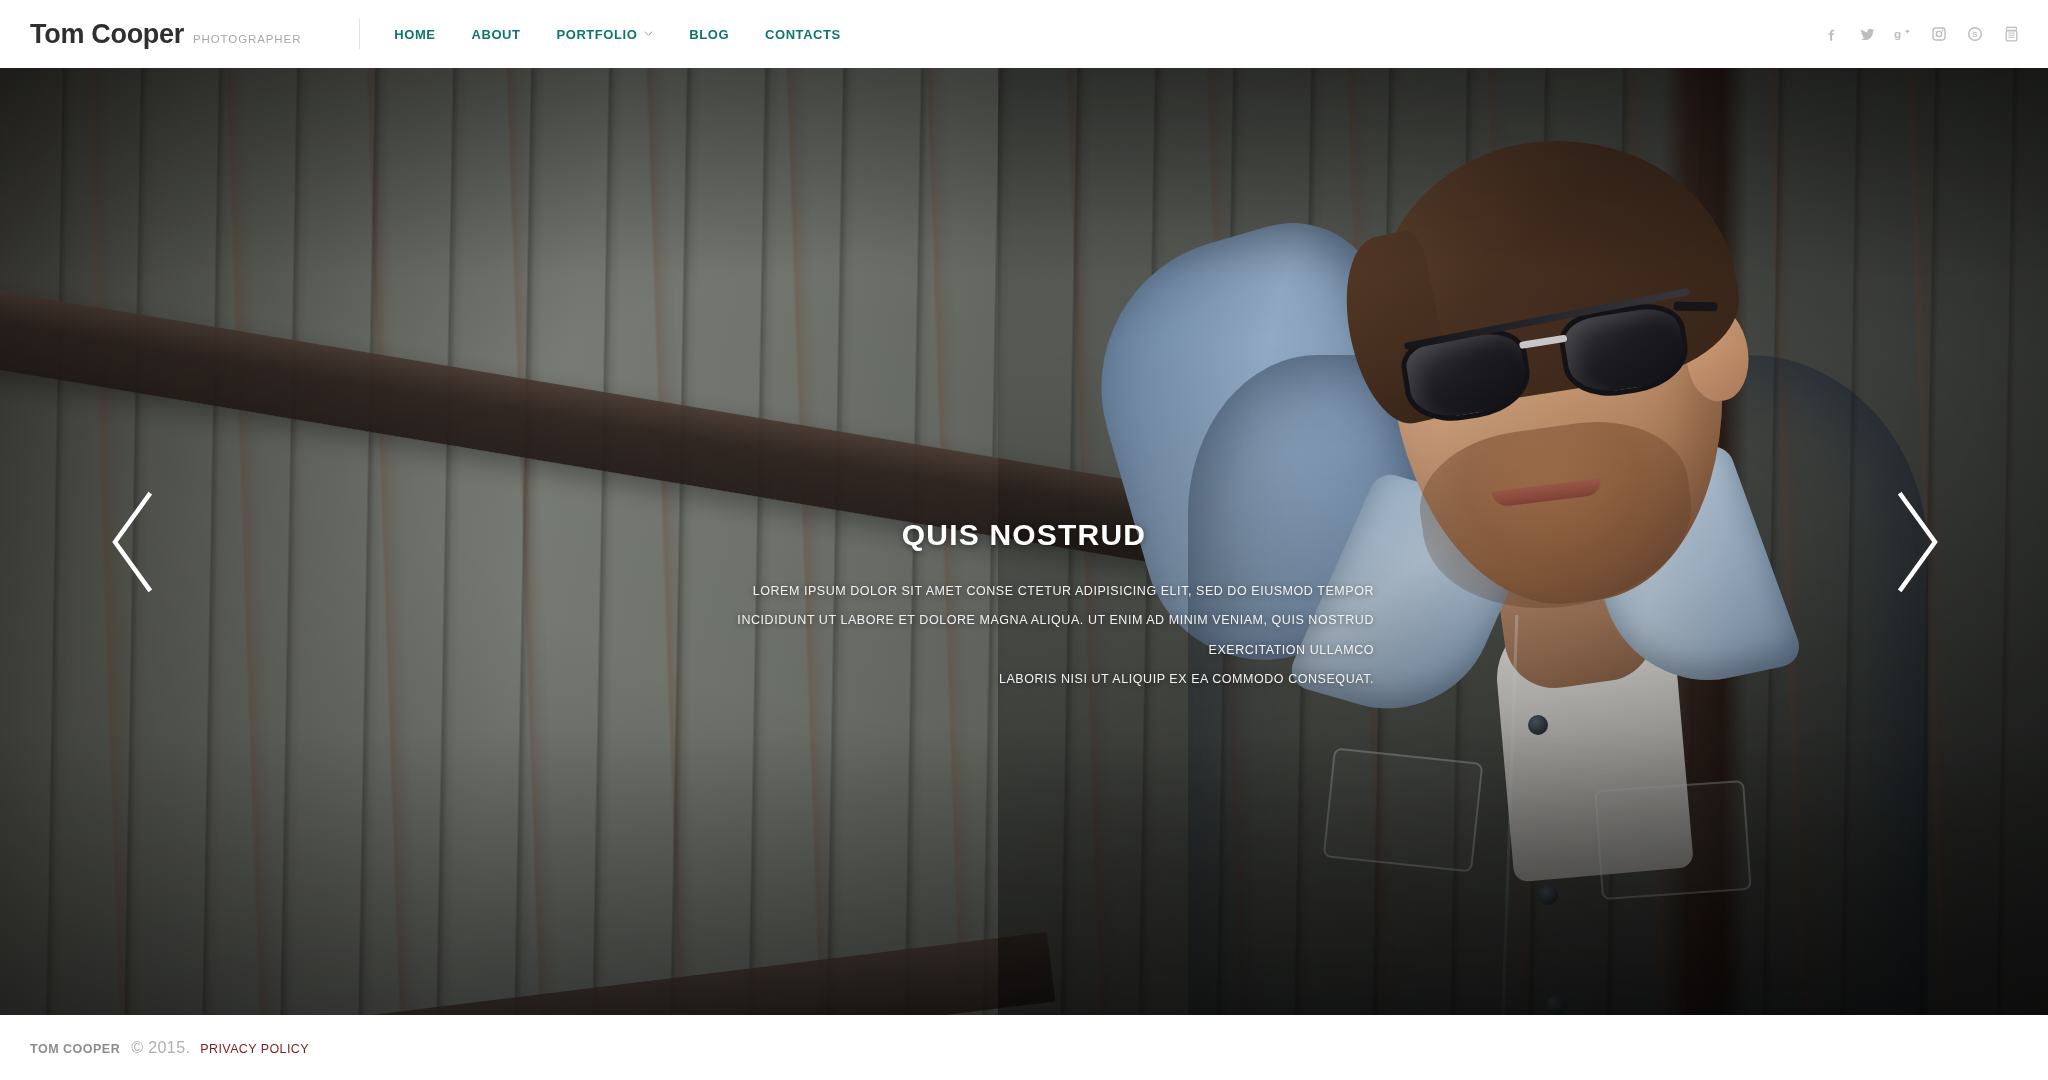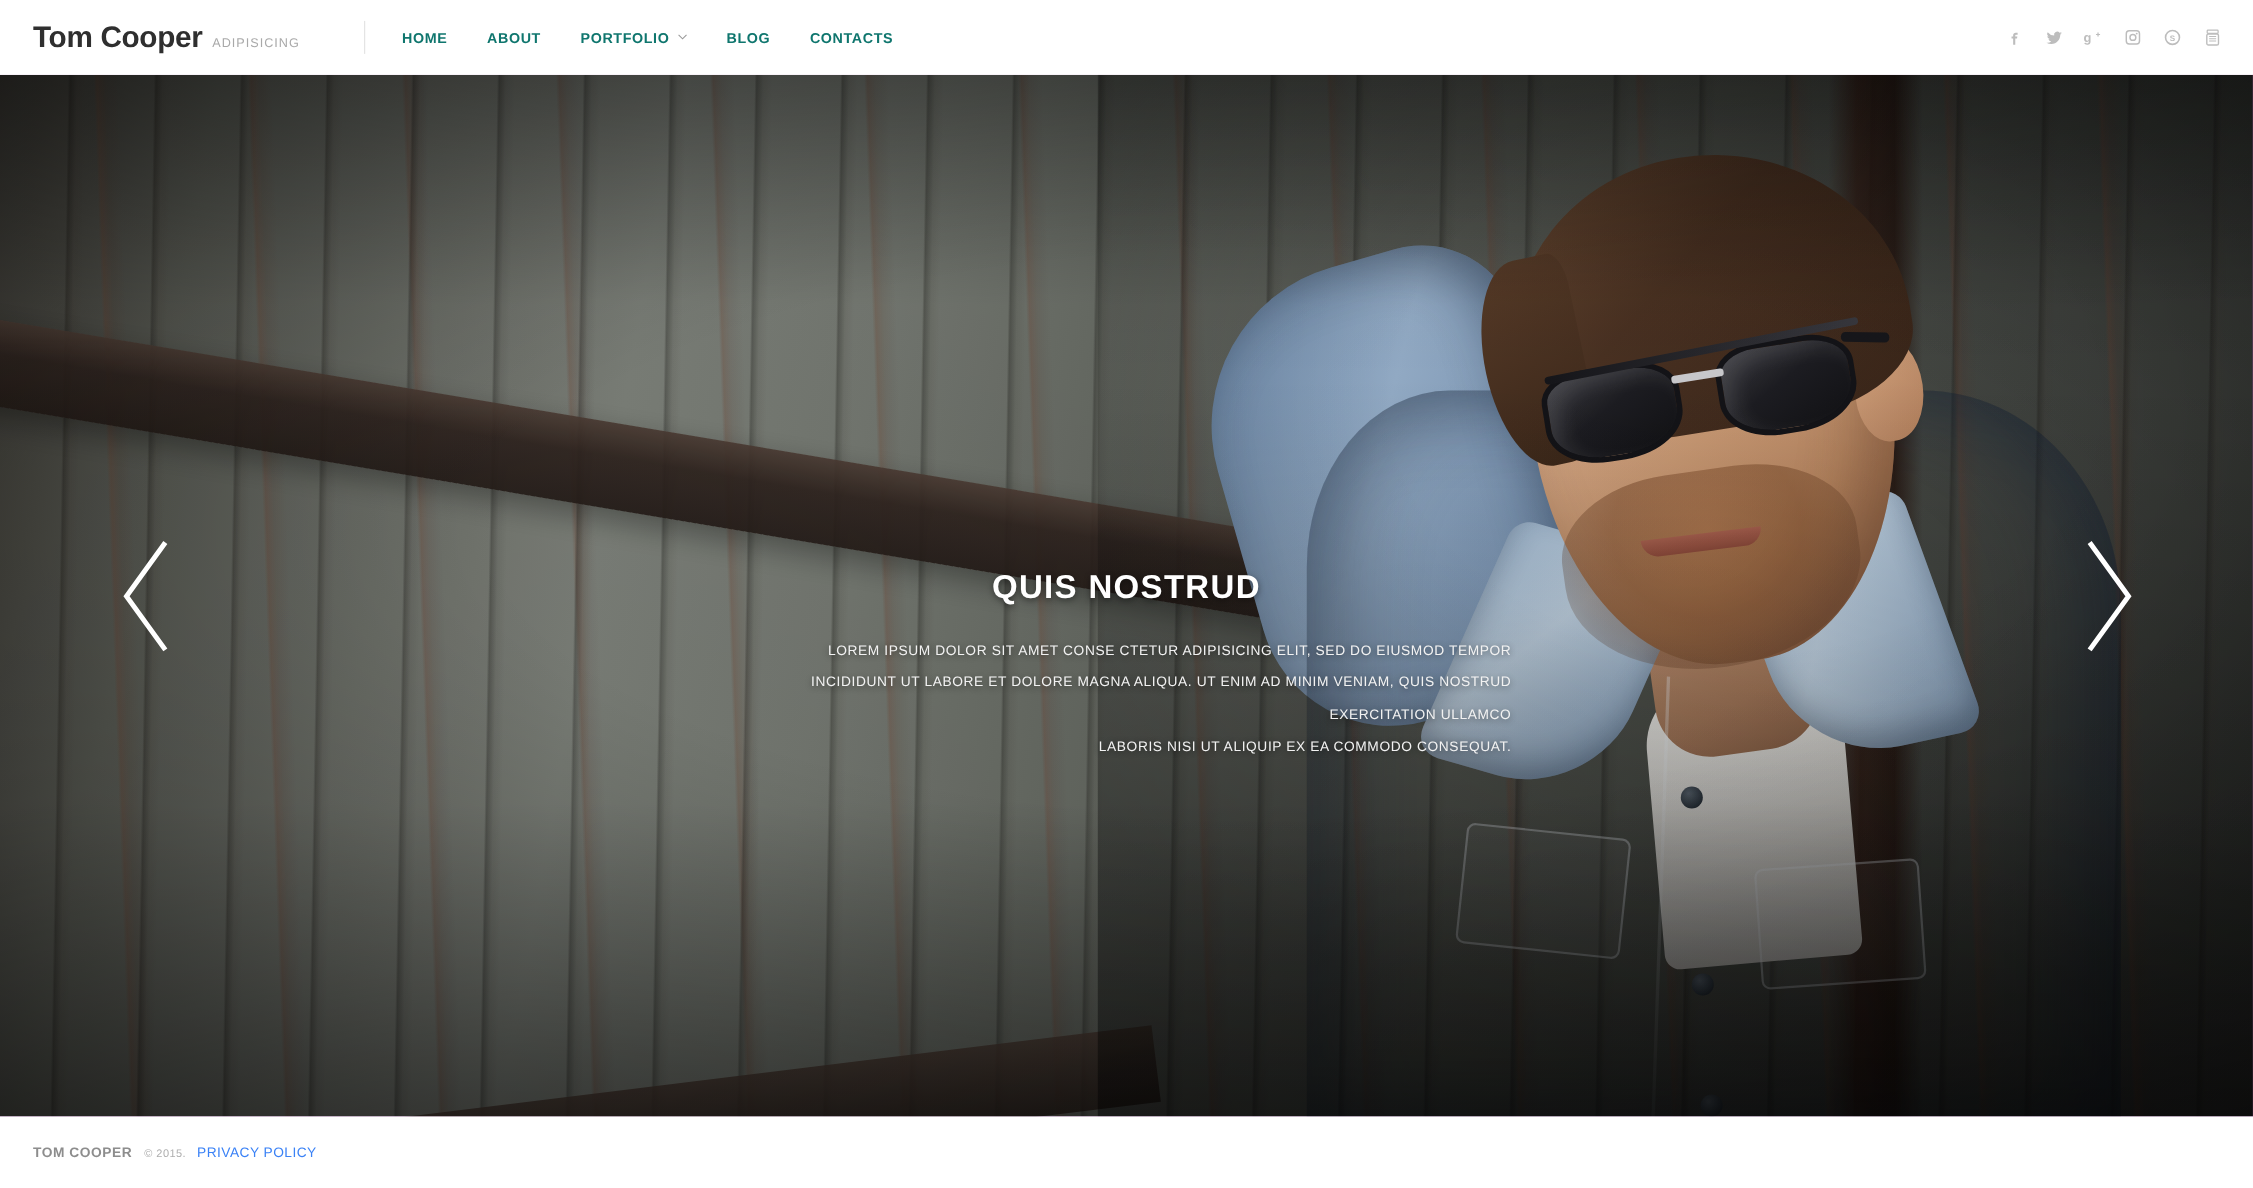--- a/index.html
+++ b/index.html
@@ -485,42 +485,42 @@
     white-space: nowrap;
   }
   .footer-brand {
     font-size: 12.5px;
     font-weight: bold;
     color: #8d8d8d;
     letter-spacing: 0.5px;
     text-transform: uppercase;
   }
   .footer-copy {
-    font-size: 10px;
+    font-size: 16px;
     color: #aeaeae;
     letter-spacing: 0.4px;
     margin-left: 11px;
   }
   .footer-link {
     font-size: 12.5px;
-    color: #3b82f6;
+    color: #7f1d1d;
     letter-spacing: 0.4px;
     margin-left: 10px;
     text-transform: uppercase;
     cursor: pointer;
   }
 </style>
 </head>
 <body>
 
 <div class="header">
 
   <div class="brand">
     <span class="brand-name">Tom Cooper</span>
-    <span class="brand-sub">ADIPISICING</span>
+    <span class="brand-sub">PHOTOGRAPHER</span>
   </div>
 
   <div class="brand-divider"></div>
 
   <nav class="nav">
     <a class="nav-item">
       <span>HOME</span>
     </a>
     <a class="nav-item">
       <span>ABOUT</span>

